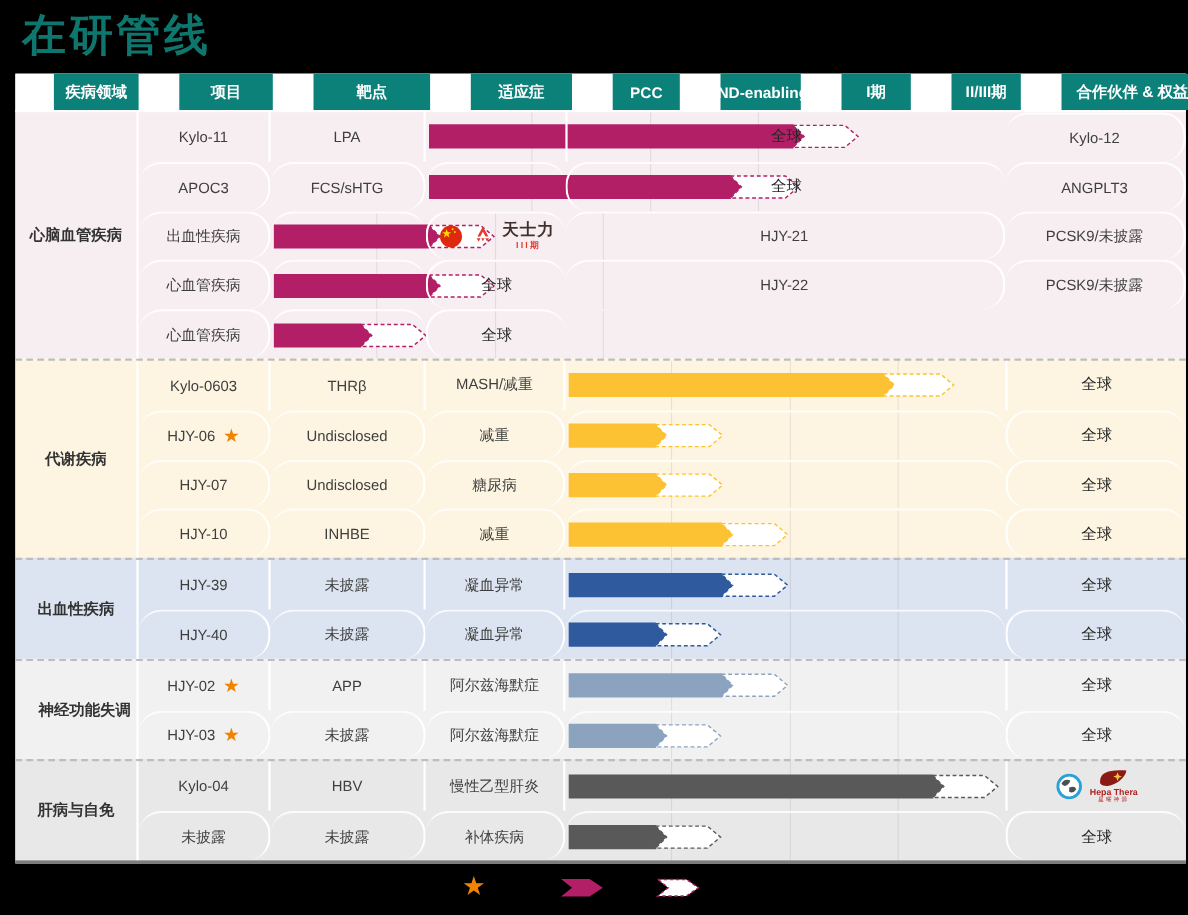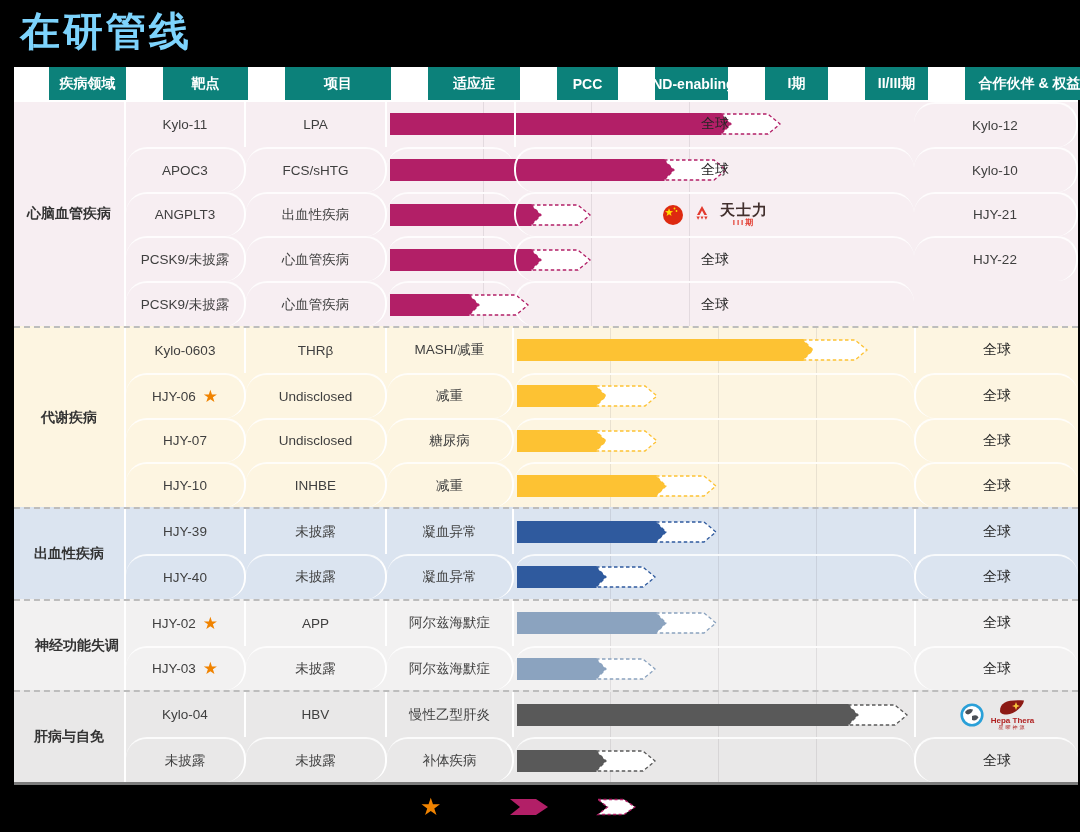--- a/index.html
+++ b/index.html
@@ -1,19 +1,19 @@
 <!DOCTYPE html>
 <html><head>
 <meta charset="utf-8">
 <style>
   html,body{margin:0;padding:0;background:#000;}
   body{width:1080px;height:832px;position:relative;overflow:hidden;
        font-family:"Liberation Sans","DejaVu Sans",sans-serif;}
   .title{position:absolute;left:20px;top:4px;font-size:40px;font-weight:bold;
-         color:#7dd3fc;letter-spacing:3px;}
+         color:#0f766e;letter-spacing:3px;}
   .card{position:absolute;left:14px;top:67px;width:1064px;height:715px;background:#fff;
         border-bottom:3px solid #7c7c7c;display:flex;flex-direction:column;}
   .thead{display:grid;grid-template-columns:112px 120px 141px 127px 96px 108px 98px 98px 164px;
          grid-column-gap:2px;background:#fff;height:33px;flex:0 0 33px;border-bottom:2px solid #fff;}
   .th{background:#0c817a;color:#fff;font-size:14px;font-weight:bold;display:flex;
       align-items:center;justify-content:center;white-space:nowrap;margin-left:35px;}
   .groups{flex:1;display:flex;flex-direction:column;}
   .group{display:grid;grid-template-columns:112px 120px 141px 127px 400px 164px;}
   .group.dashed-top{border-top:2px dashed #bdbdbd;}
   .cell{display:flex;align-items:center;justify-content:center;font-size:13.5px;color:#3f3f3f;
@@ -36,22 +36,22 @@
   .hepa-sub{font-size:5px;color:#b02020;letter-spacing:2px;}
 </style>
 </head>
 <body>
 
 <div class="title">在研管线</div>
 
 <div class="card">
   <div class="thead">
       <div class="th">疾病领域</div>
+      <div class="th">项目</div>
       <div class="th">靶点</div>
-      <div class="th">项目</div>
       <div class="th">适应症</div>
       <div class="th">PCC</div>
       <div class="th">IND-enabling</div>
       <div class="th">I期</div>
       <div class="th">II/III期</div>
       <div class="th">合作伙伴 &amp; 权益</div>
     </div>
   <div class="groups">
       <div class="group" style="background: rgb(247, 238, 242); flex: 5 1 0px; grid-template-rows: repeat(5, 1fr);">
         <div class="cell area" style="grid-row: 1 / span 5;">心脑血管疾病</div>
@@ -80,23 +80,20 @@
           <div class="pgrid" style="left: 96px;"></div>
           <div class="pgrid" style="left: 204px;"></div>
           <div class="pgrid" style="left: 302px;"></div>
           <svg width="400" height="26" viewBox="0 0 400 26">
             <path d="M3,2 L277,2 L289,13 L277,24 L3,24 Z" fill="#b21f67"></path>
             <path d="M277,3 L327,3 L339,13 L327,23 L277,23 L287,13 Z" fill="#ffffff" stroke="#b21f67" stroke-width="1.3" stroke-dasharray="3.5 2.5"></path>
           </svg>
         </div>
         <div class="cell partner rt">
           <span>全球</span>
-        </div>
-        <div class="cell vline rt">
-          <span>Kylo-10</span>
         </div>
         <div class="cell vline rt">ANGPLT3</div>
         <div class="cell vline rt">出血性疾病</div>
         <div class="cell phases rt">
           <div class="pgrid" style="left: 96px;"></div>
           <div class="pgrid" style="left: 204px;"></div>
           <div class="pgrid" style="left: 302px;"></div>
           <svg width="400" height="26" viewBox="0 0 400 26">
             <path d="M3,2 L144,2 L156,13 L144,24 L3,24 Z" fill="#b21f67"></path>
             <path d="M144,3 L191,3 L203,13 L191,23 L144,23 L154,13 Z" fill="#ffffff" stroke="#b21f67" stroke-width="1.3" stroke-dasharray="3.5 2.5"></path>

